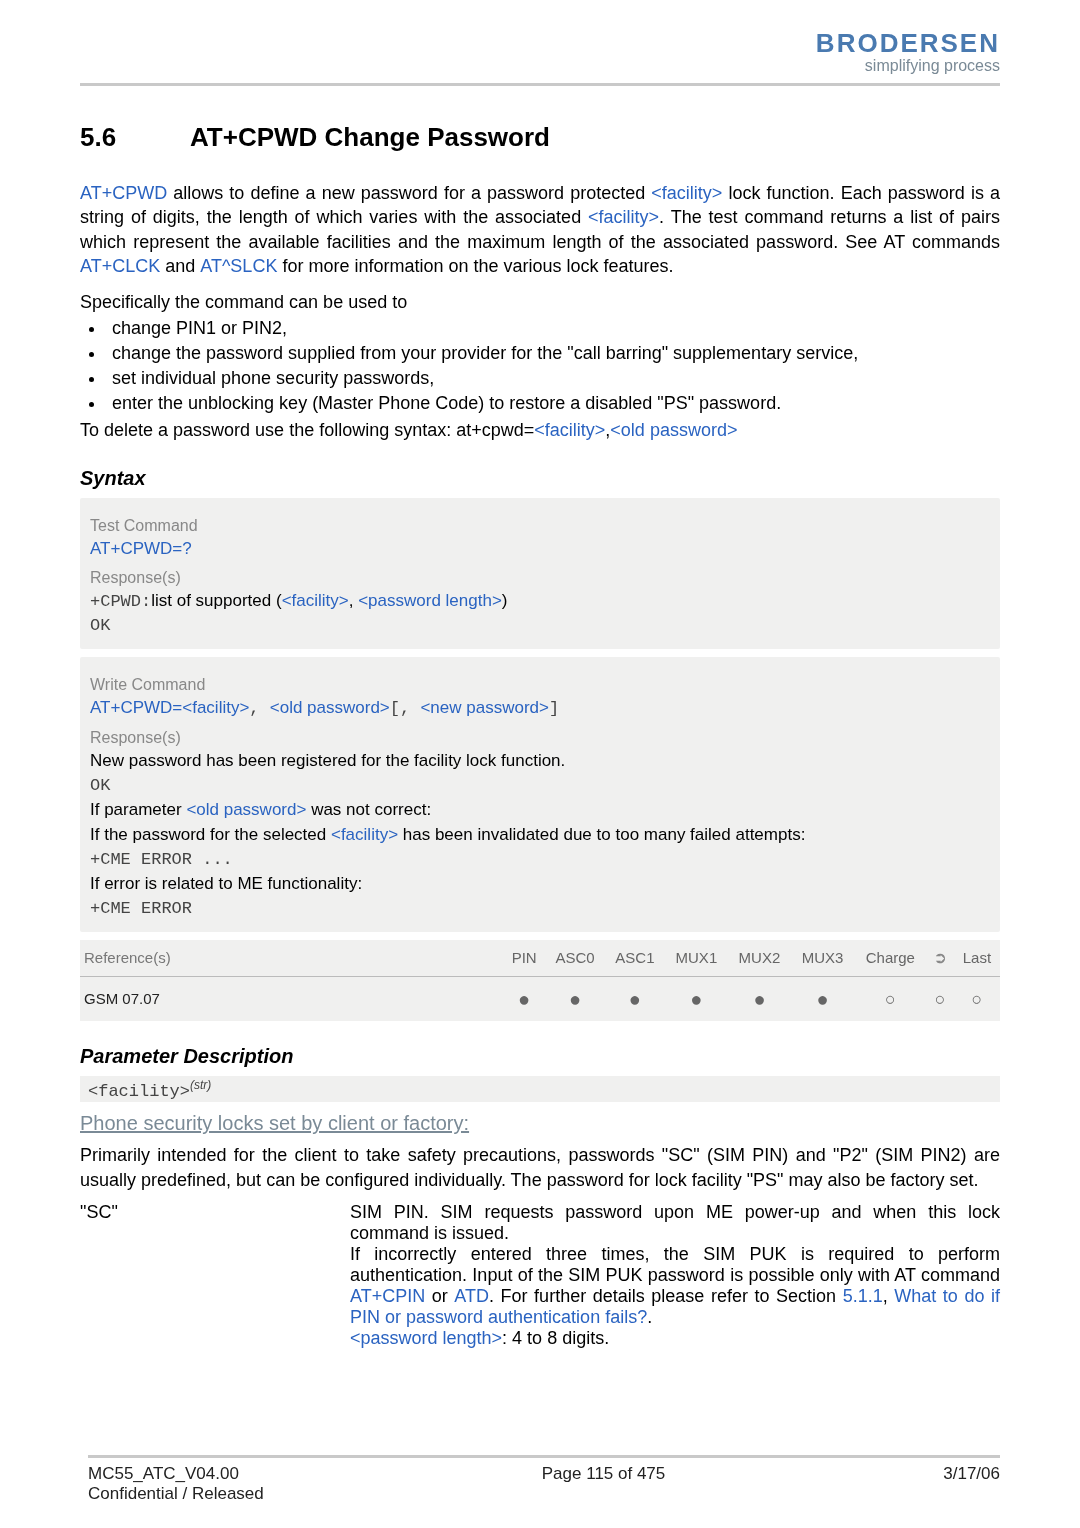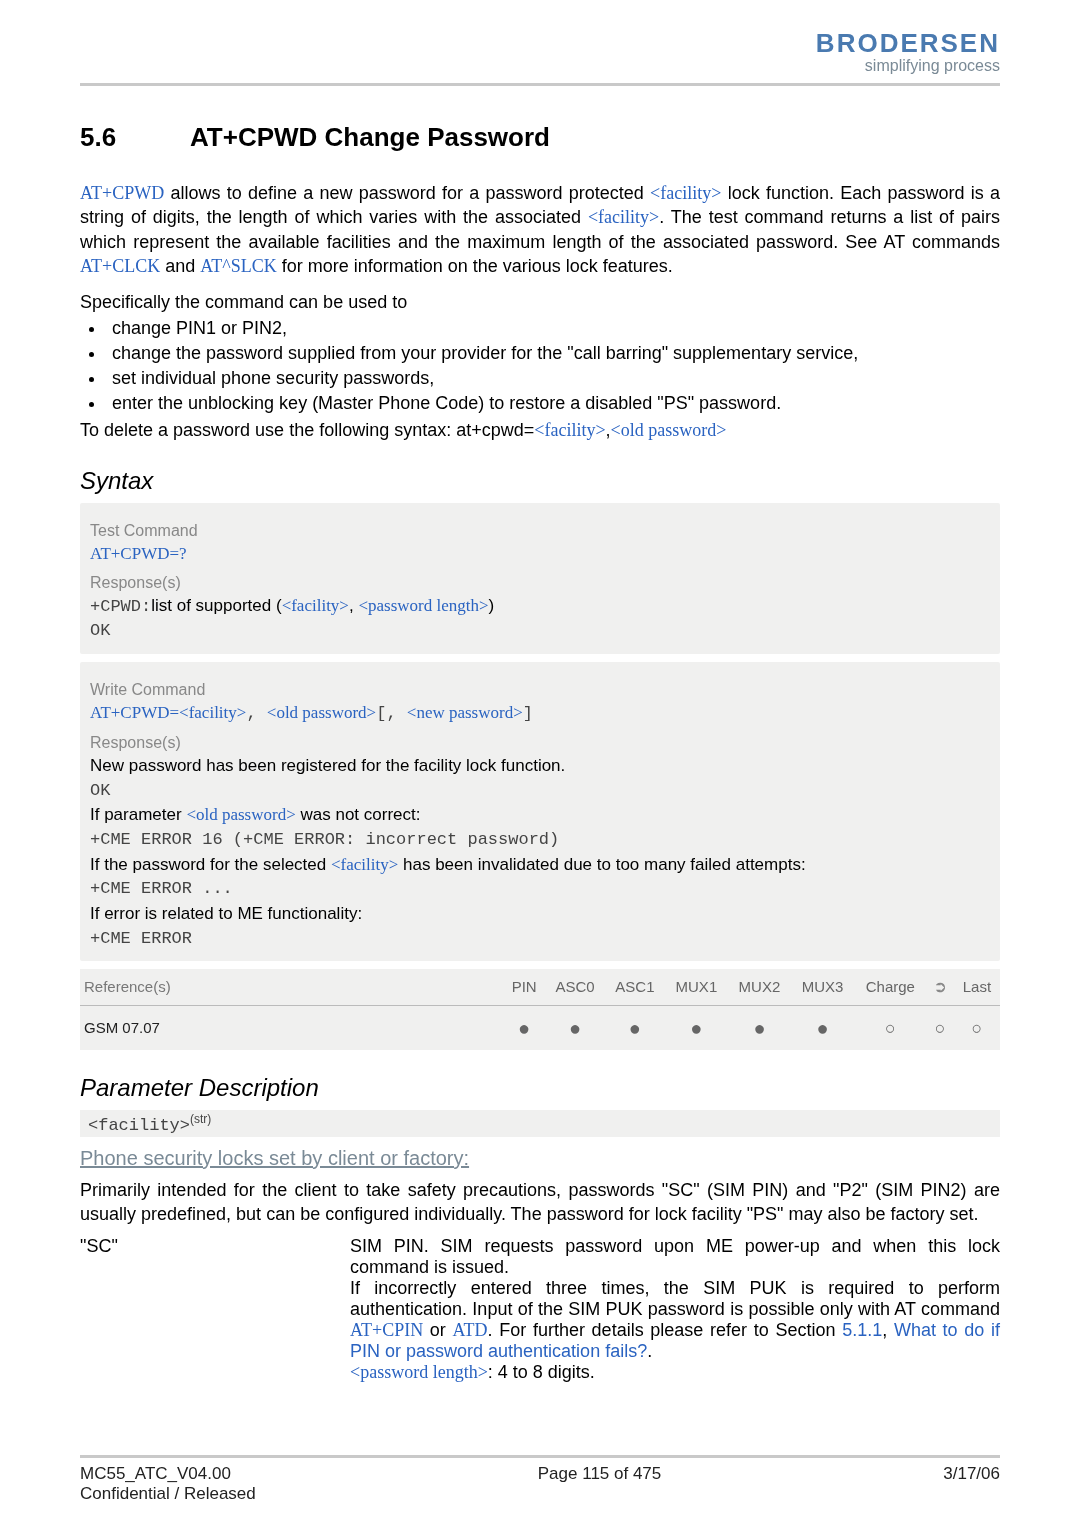--- a/index.html
+++ b/index.html
@@ -45,40 +45,40 @@
     font-size: 26px;
     font-weight: bold;
     margin: 0 0 28px 0;
   }
   .section-num {
     display: inline-block;
     width: 110px;
   }
   p { margin: 0 0 4px 0; line-height: 1.35; text-align: justify; }
   .mono {
-    font-family: Liberation Serif, serif;
+    font-family: Liberation Sans, sans-serif;
     color: #2a63c1;
   }
   .mono-plain {
     font-family: "Courier New", Courier, monospace;
     color: #444;
   }
   .link { color: #2a63c1; }
   ul.bullets {
     margin: 4px 0 4px 0;
     padding-left: 26px;
   }
   ul.bullets li {
     margin: 4px 0;
     padding-left: 6px;
   }
   h2.sub {
     font-style: italic;
-    font-weight: normal;
-    font-size: 24px;
+    font-weight: bold;
+    font-size: 20px;
     margin: 24px 0 8px 0;
   }
   .syntax-block {
     background: #f0f0ef;
     border-radius: 2px;
     padding: 12px 10px 10px 10px;
     margin-bottom: 8px;
     font-size: 17px;
     line-height: 1.45;
   }
@@ -113,37 +113,37 @@
     position: relative;
   }
   .param-head {
     background: #f0f0ef;
     padding: 2px 8px;
     font-family: "Courier New", Courier, monospace;
     color: #444;
     font-size: 17px;
     margin-top: 6px;
   }
-  .param-head sup { font-family: Arial, sans-serif; font-size: 12px; color: #444; }
+  .param-head sup { font-family: Arial, sans-serif; font-size: 12px; color: #444; font-style: italic; }
   .param-sub {
     color: #7a8a96;
     font-size: 20px;
     margin: 10px 0 8px 0;
     text-decoration: underline;
   }
   .two-col {
     display: flex;
     margin-top: 10px;
   }
   .two-col .c1 { width: 270px; flex: 0 0 270px; }
   .two-col .c2 { flex: 1; text-align: justify; }
   .footer {
     position: absolute;
     bottom: 24px;
-    left: 80px;
+    left: 88px;
     right: 80px;
   }
   .footer hr {
     border: none;
     border-top: 3px solid #c9c9c9;
     margin-bottom: 6px;
   }
   .footer-row {
     display: flex;
     justify-content: space-between;
@@ -197,21 +197,20 @@
     <div class="lbl">Write Command</div>
     <div>
       <span class="mono">AT+CPWD=</span><span class="mono">&lt;facility&gt;</span><span class="mono-plain">, </span><span class="mono">&lt;old password&gt;</span><span class="mono-plain">[, </span><span class="mono">&lt;new password&gt;</span><span class="mono-plain">]</span>
     </div>
     <div class="lbl">Response(s)</div>
     <div>New password has been registered for the facility lock function.</div>
     <div class="mono-plain">OK</div>
     <div>
       <span>If parameter </span><span class="mono">&lt;old password&gt;</span><span> was not correct:</span>
     </div>
-    <div class="mono-plain">+CME ERROR 16 (+CME ERROR: incorrect password)</div>
     <div>
       <span>If the password for the selected </span><span class="mono">&lt;facility&gt;</span><span> has been invalidated due to too many failed attempts:</span>
     </div>
     <div class="mono-plain">+CME ERROR ...</div>
     <div>If error is related to ME functionality:</div>
     <div class="mono-plain">+CME ERROR</div>
   </div>
 
   <table class="ref-table">
     <tbody>

